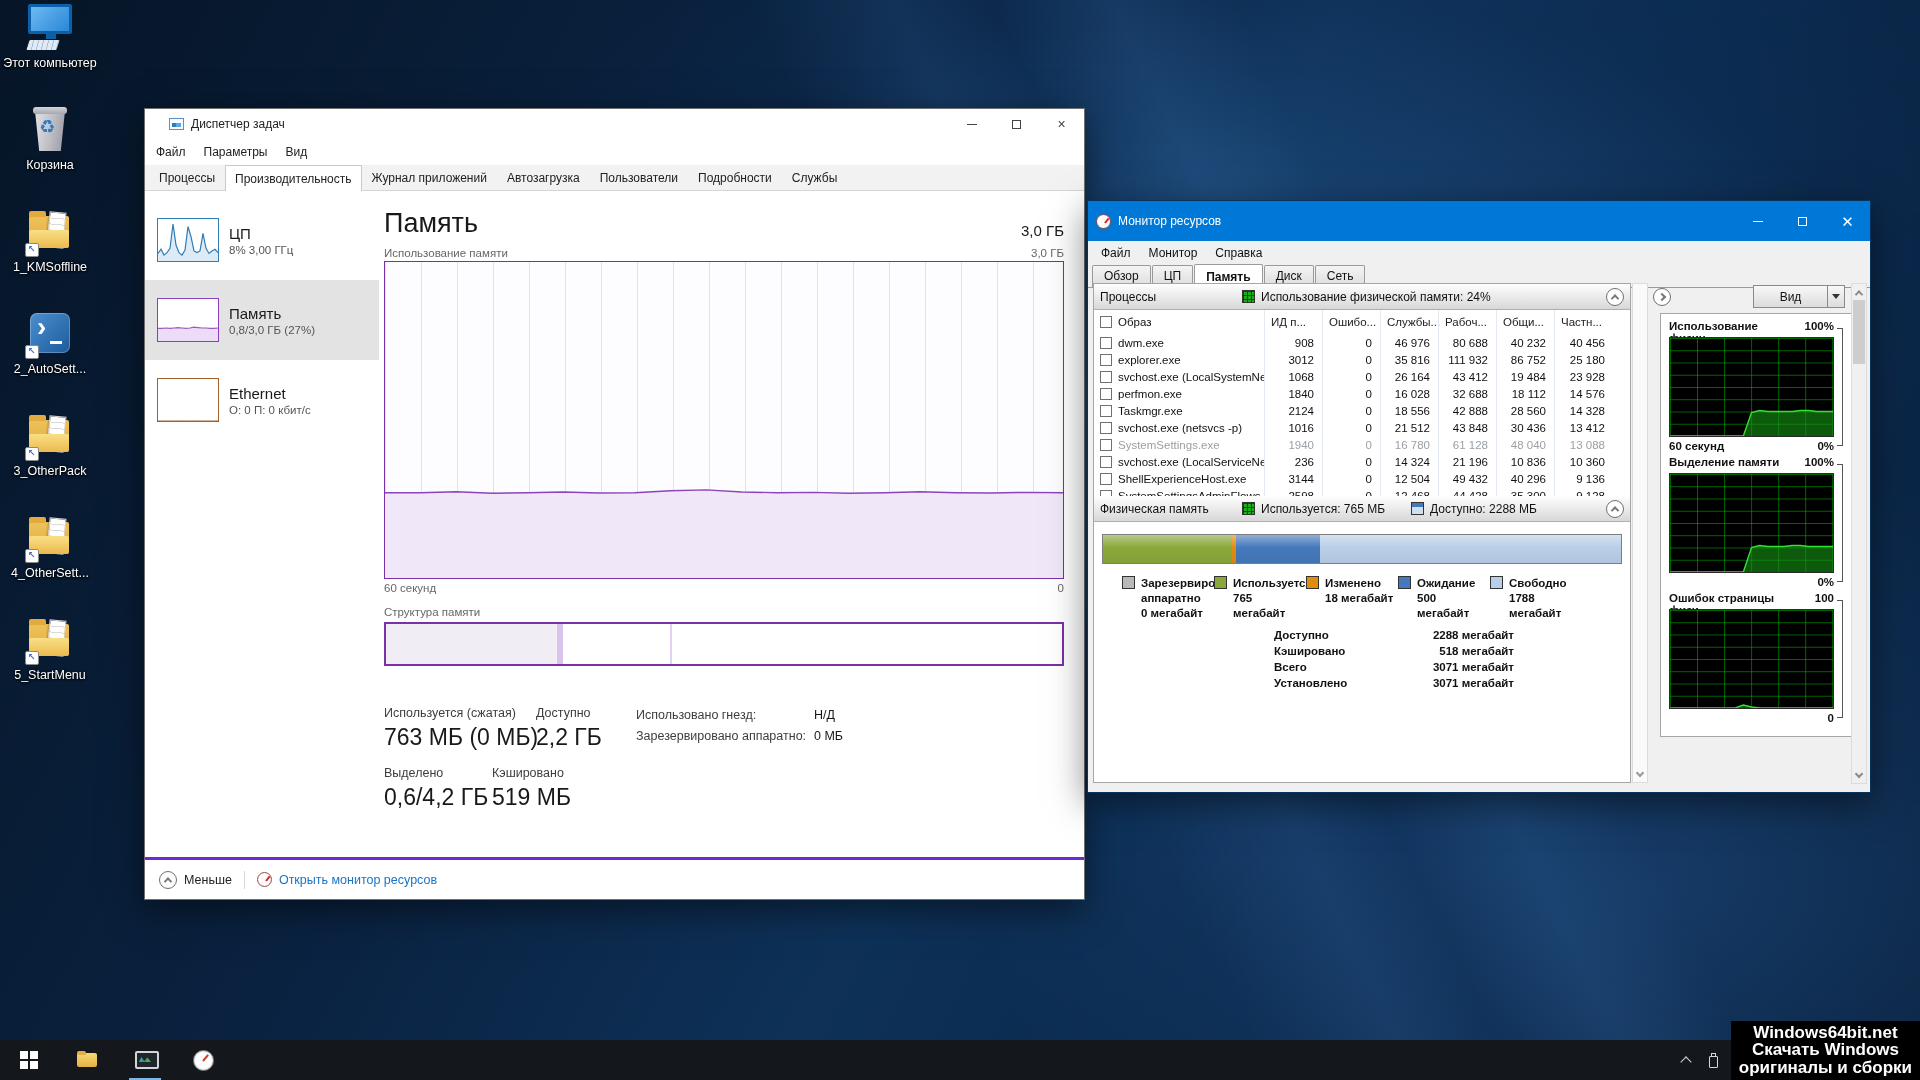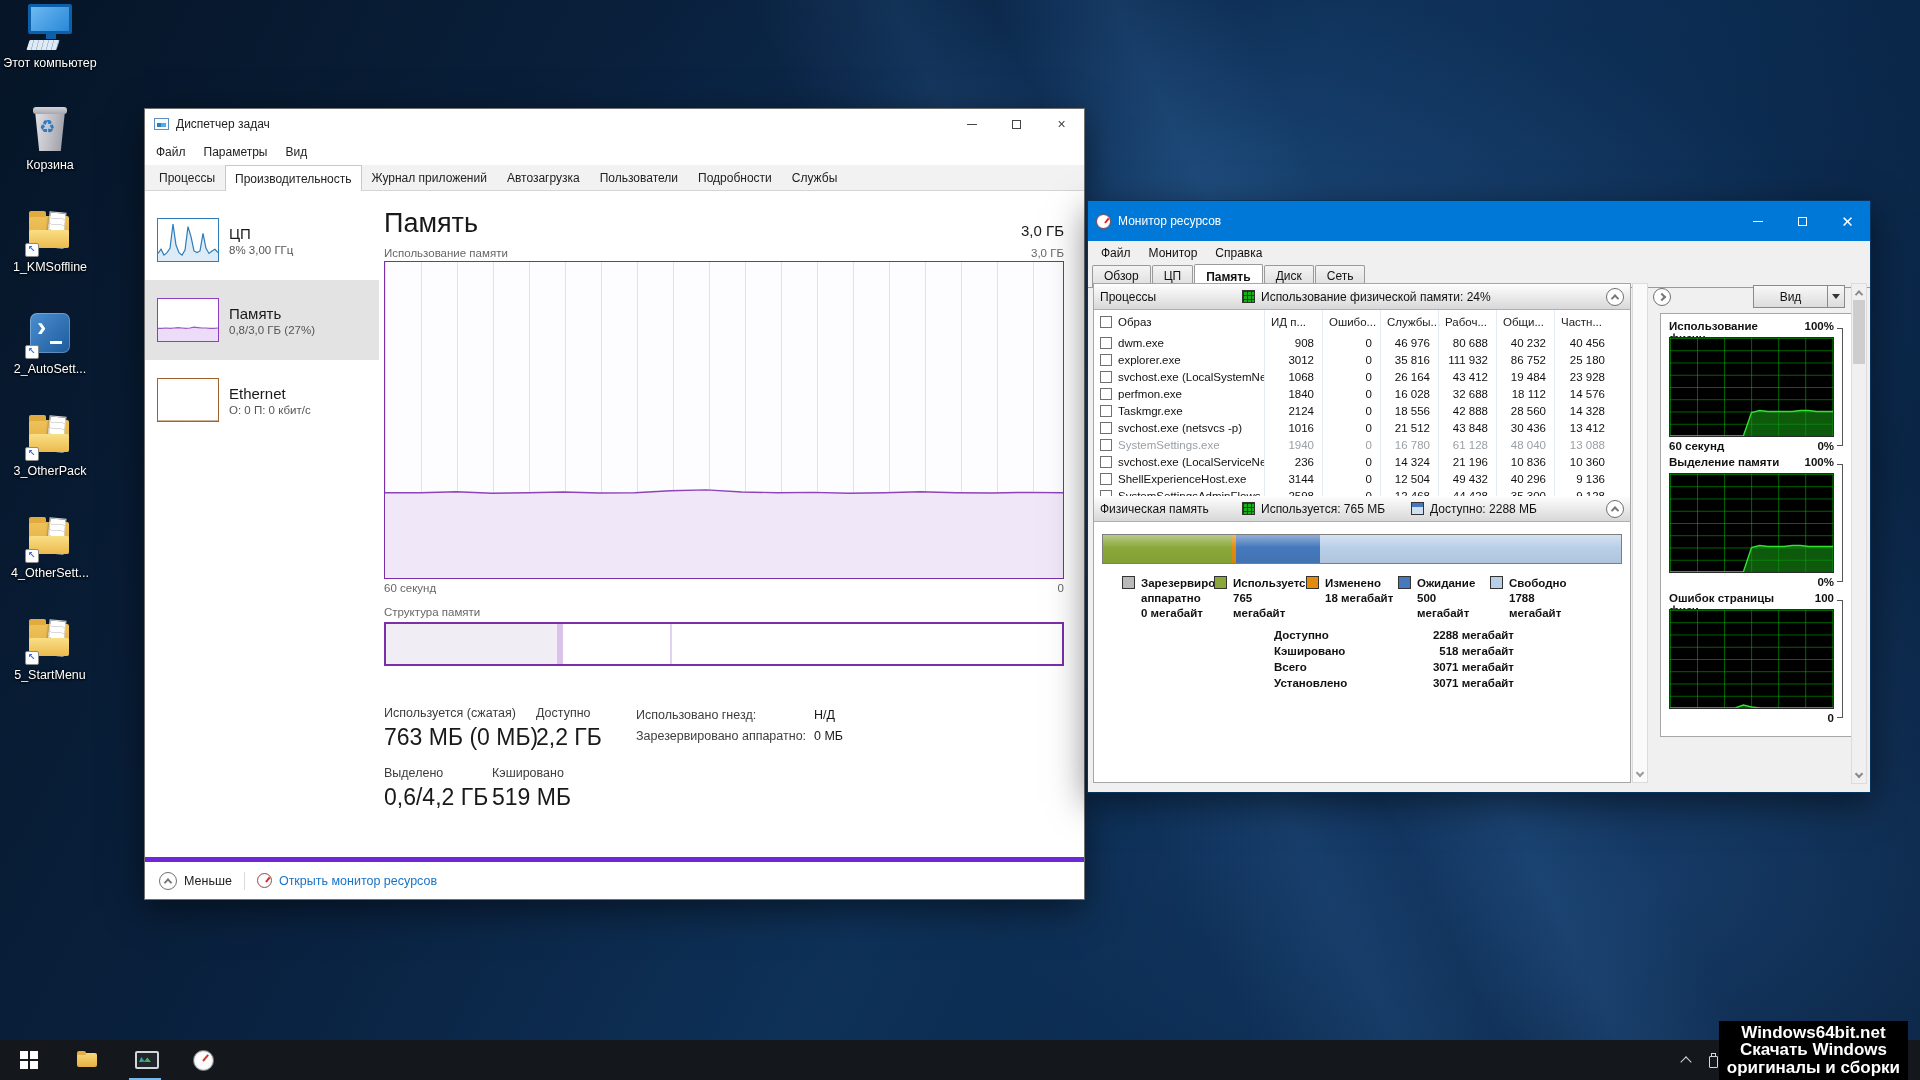--- a/index.html
+++ b/index.html
@@ -51,21 +51,21 @@
 
   
   .win { position:absolute; background:#fff; box-shadow:0 10px 34px rgba(0,0,0,.5); }
   .chev { display:inline-block; width:6px; height:6px; border-right:2px solid #777; border-bottom:2px solid #777; }
   .chev.up   { transform:rotate(-135deg) translate(-1px,-1px); }
   .chev.down { transform:rotate(45deg); }
   .chev.right{ transform:rotate(-45deg); }
 
   
   .tm { left:144px; top:108px; width:941px; height:792px; border:1px solid #6f6f6f; }
-  .tm-titlebar { height:30px; display:flex; align-items:center; padding-left:9px; }
+  .tm-titlebar { height:30px; display:flex; align-items:center; padding-left:24px; }
   .tm-appicon { width:15px; height:12px; border:1px solid #5d8fc4; background:#f6fbff; position:relative; margin-right:7px; }
   .tm-appicon::after { content:""; position:absolute; left:2px; bottom:2px; width:9px; height:4px;
                        background:linear-gradient(90deg,#2e7cb8 40%,#57a9e0 40%); }
   .tm-title { font-size:12px; color:#222; }
   .tm-controls, .rm-controls { margin-left:auto; display:flex; height:100%; }
   .wbtn { width:45px; height:100%; display:flex; align-items:center; justify-content:center; font-size:13px; color:#444; }
   .glyph-min { width:10px; height:1px; background:#444; display:inline-block; }
   .glyph-max { width:9px; height:9px; border:1px solid #444; display:inline-block; }
   .glyph-close { font-size:14px; line-height:1; color:#444; }
   .tm-menubar { height:26px; display:flex; align-items:center; padding-left:2px; }
@@ -96,21 +96,21 @@
   .tm-comp > div { height:100%; }
   .tm-stats { margin-top:40px; }
   .tm-stat-row { position:relative; height:60px; }
   .tm-stat { position:absolute; top:0; }
   .tm-stat .lbl { font-size:12.5px; color:#3d3d3d; }
   .tm-stat .val { font-size:23px; color:#191919; margin-top:4px; }
   .tm-side-stats { position:absolute; left:252px; top:2px; font-size:12.5px; color:#3d3d3d; }
   .tm-side-stats .row { display:flex; width:260px; margin-bottom:7px; }
   .tm-side-stats .v { position:absolute; left:178px; color:#191919; }
   .tm-side-stats .row { position:relative; }
-  .tm-footer { position:absolute; left:0; right:0; bottom:0; height:42px; border-top:5px solid #6d28d9;
+  .tm-footer { position:absolute; left:0; right:0; bottom:0; height:42px; border-top:3px solid #6d28d9;
                display:flex; align-items:center; padding-left:14px; }
   .circle-btn { width:18px; height:18px; border:1px solid #707070; border-radius:50%; display:inline-flex;
                 align-items:center; justify-content:center; background:#fff; }
   .tm-less-lbl { margin-left:7px; font-size:12.5px; color:#222; }
   .tm-footer-sep { width:1px; height:18px; background:#d9d9d9; margin:0 12px; }
   .gauge { width:15px; height:15px; border-radius:50%; border:1px solid #9a5050; background:radial-gradient(#fff 55%,#e3d9d9); position:relative; }
   .gauge::after { content:""; position:absolute; left:7px; top:2px; width:2px; height:6px; background:#d22;
                   transform:rotate(38deg); transform-origin:bottom center; }
   .tm-resmon-link { margin-left:7px; font-size:12.5px; color:#1973c8; }
 
@@ -207,21 +207,21 @@
       border-left:1.6px solid #e8e8e8; border-top:1.6px solid #e8e8e8; transform:rotate(45deg); }
   .tray-ic.usb::before { content:""; position:absolute; left:5px; top:4px; width:7px; height:10px; border:1.4px solid #e8e8e8; border-radius:1px; }
   .tray-ic.usb::after { content:""; position:absolute; left:7px; top:1px; width:3px; height:3px; border:1.2px solid #e8e8e8; border-bottom:none; }
   .tray-ic.network::before { content:""; position:absolute; left:2px; top:3px; width:12px; height:8px; border:1.4px solid #e8e8e8; border-radius:1px; }
   .tray-ic.network::after { content:""; position:absolute; left:5px; top:12px; width:6px; height:1.6px; background:#e8e8e8; box-shadow:0 1.8px 0 #e8e8e8 inset; }
   .tray-ic.volume::before { content:""; position:absolute; left:3px; top:5px; width:4px; height:6px; background:#e8e8e8; }
   .tray-ic.volume::after { content:""; position:absolute; left:6px; top:2px; width:0; height:0;
       border-top:6px solid transparent; border-bottom:6px solid transparent; border-right:6px solid #e8e8e8; }
 
   
-  .watermark { position:absolute; right:12px; bottom:0; background:#000; color:#fff; z-index:10;
+  .watermark { position:absolute; right:0; bottom:0; background:#000; color:#fff; z-index:10;
                padding:3px 8px 4px; text-align:center; }
   .watermark div { font-size:17px; font-weight:bold; line-height:17.5px; white-space:nowrap; }
 
   .mini svg, .tm-graph svg, .rm-graph svg { position:absolute; inset:0; }
 </style>
 </head>
 <body>
 
 <div class="screen">
 

